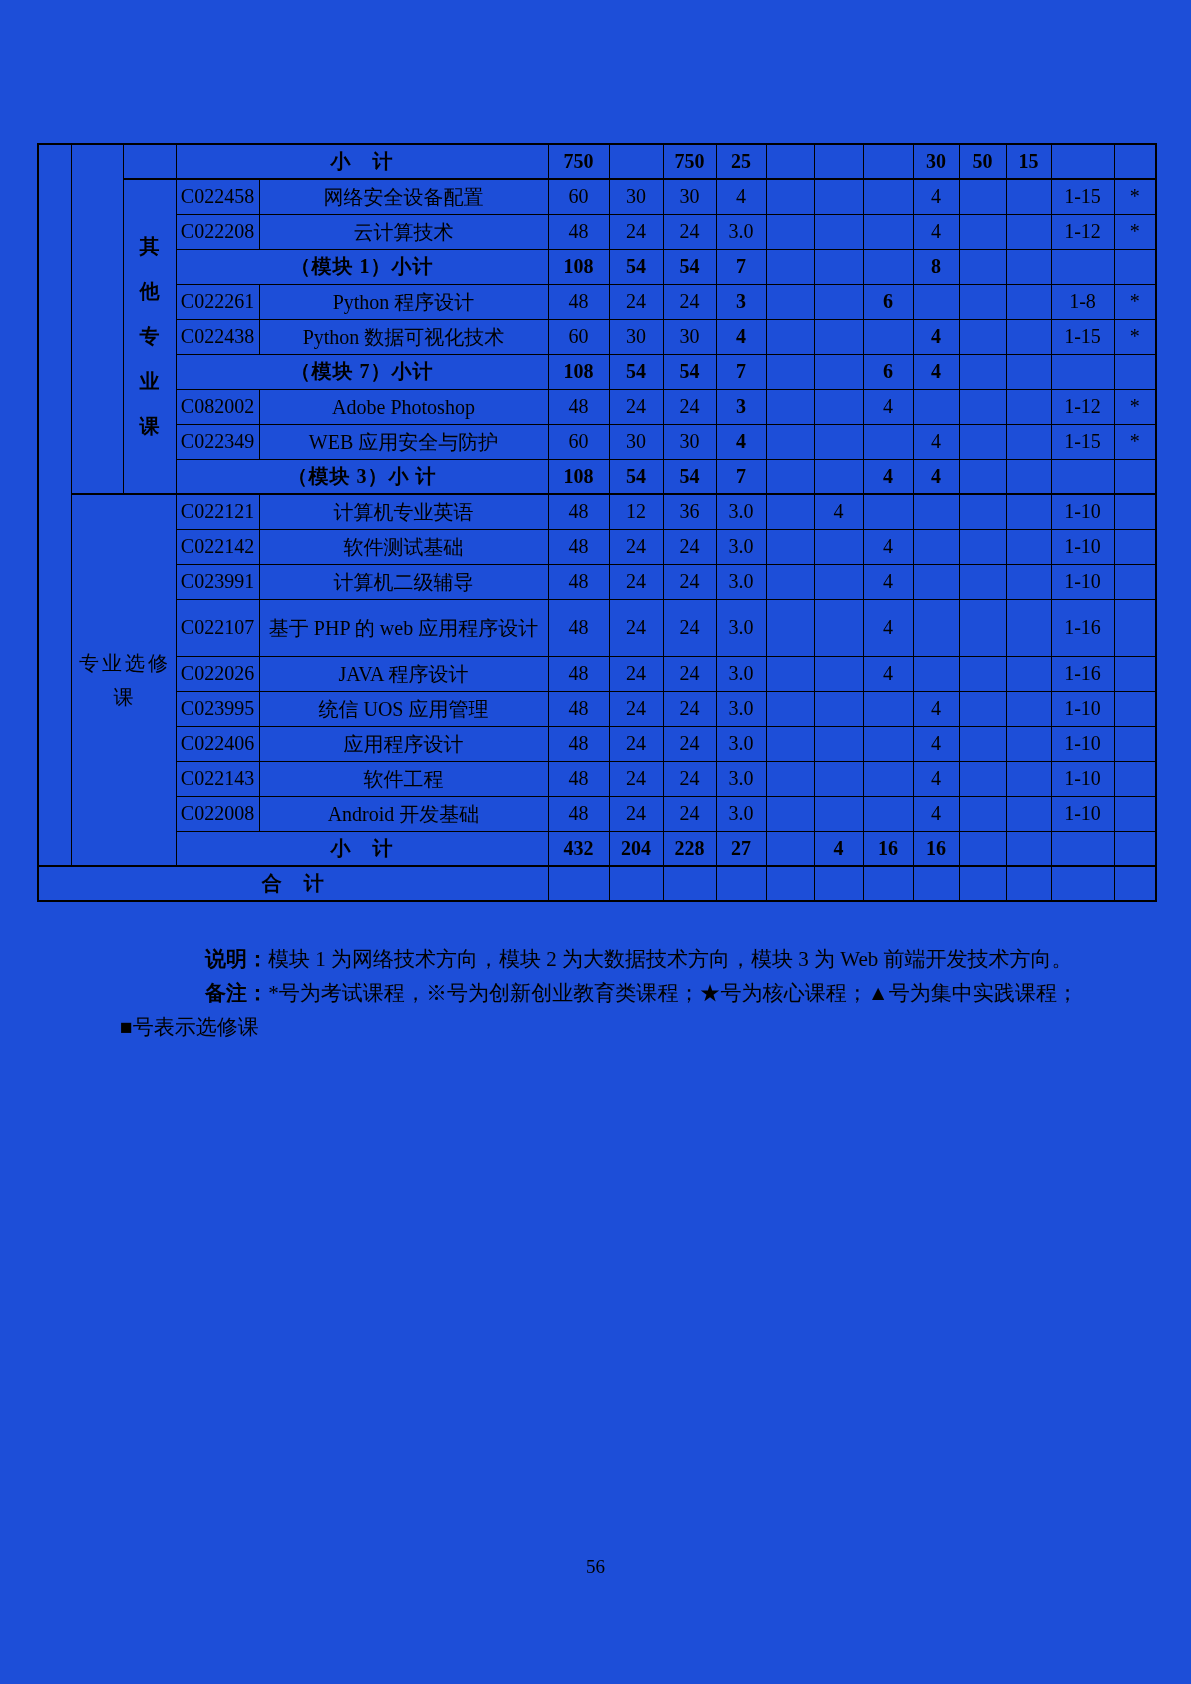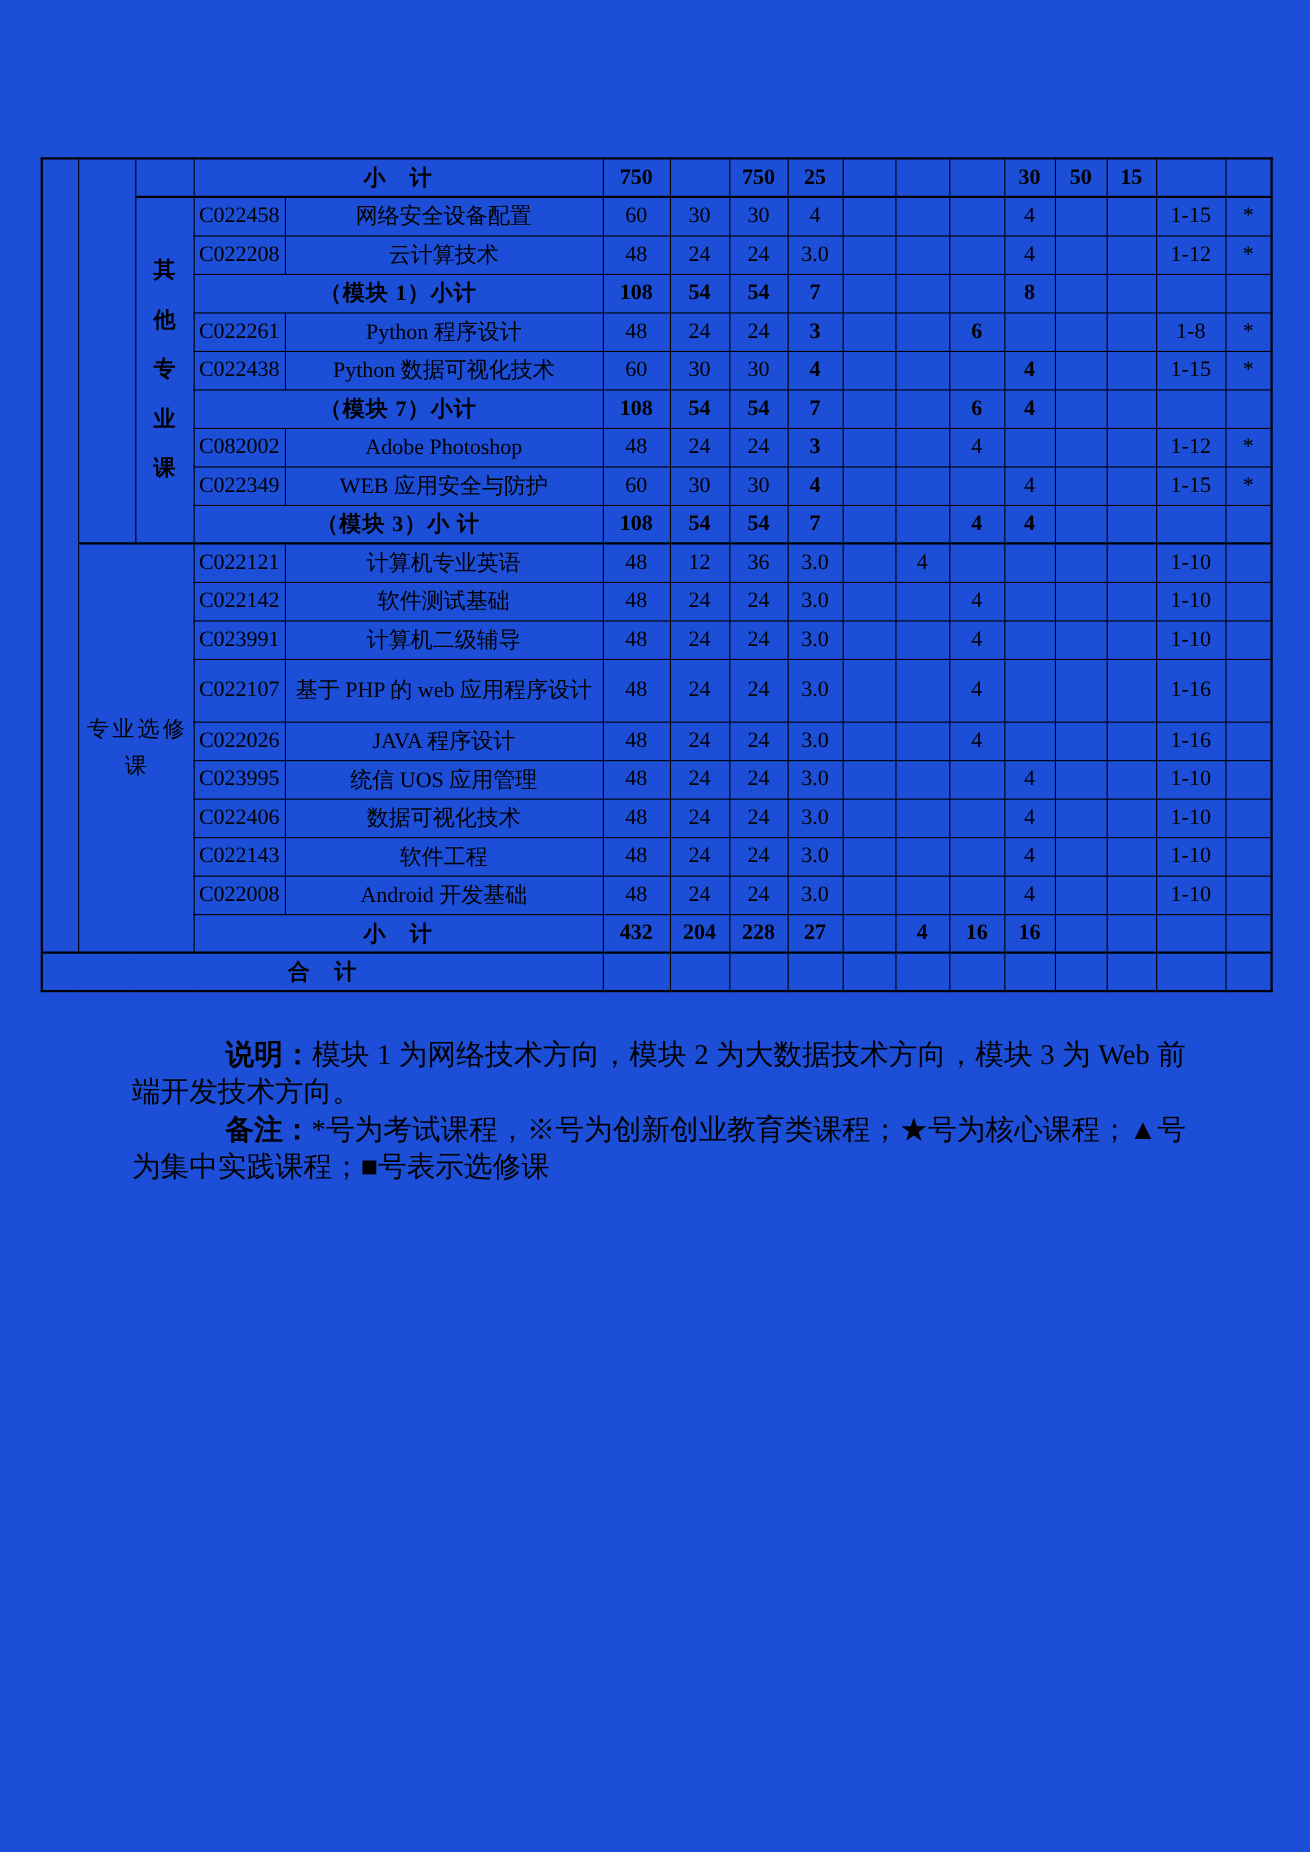--- a/index.html
+++ b/index.html
@@ -26,21 +26,21 @@
   td.sans{font-family:"Liberation Sans","DejaVu Sans",sans-serif;font-size:19px;}
   td.raised{vertical-align:top;line-height:17px;padding-top:1px;}
   td.col-weeks{font-size:19px;}
 
   td.group-vertical{font-weight:bold;font-size:22px;}
   td.group-vertical div{width:24px;margin:0 auto;word-break:break-all;line-height:45px;}
   td.group-elective{font-weight:normal;font-size:22px;text-align:left;}
   td.group-elective div{padding:0 2px 0 5px;line-height:34px;letter-spacing:3px;word-break:break-all;}
 
   .notes{position:absolute;left:120px;top:942px;width:958px;
-         font-size:26px;line-height:34px;text-align:justify;}
+         font-size:21px;line-height:34px;text-align:justify;}
   .notes p{margin:0;text-indent:85px;}
   .notes .nlabel{font-weight:bold;}
 
   .pagenum{position:absolute;left:0;top:1556px;width:100%;text-align:center;
            font-size:19px;}
 </style>
 </head>
 <body>
 
 <div class="page">
@@ -583,21 +583,21 @@
           <td class="num col-weeks">
             <div>1-10</div>
           </td>
           <td class="num col-exam"></td>
         </tr>
         <tr class="r kind-course">
           <td class="code">
             <div>C022406</div>
           </td>
           <td class="name">
-            <div>数据可视化技术</div>
+            <div>应用程序设计</div>
           </td>
           <td class="num col-total">
             <div>48</div>
           </td>
           <td class="num col-lecture">
             <div>24</div>
           </td>
           <td class="num col-prac">
             <div>24</div>
           </td>
@@ -730,13 +730,14 @@
           <td class="num col-exam"></td>
         </tr>
       </tbody>
   </table>
 
   <div class="notes">
     <p><span class="nlabel">说明：</span><span>模块 1 为网络技术方向，模块 2 为大数据技术方向，模块 3 为 Web 前端开发技术方向。</span></p>
     <p><span class="nlabel">备注：</span><span>*号为考试课程，※号为创新创业教育类课程；★号为核心课程；▲号为集中实践课程；■号表示选修课</span></p>
   </div>
 
+  <div class="pagenum">56</div>
 </div>
 
 </body></html>

